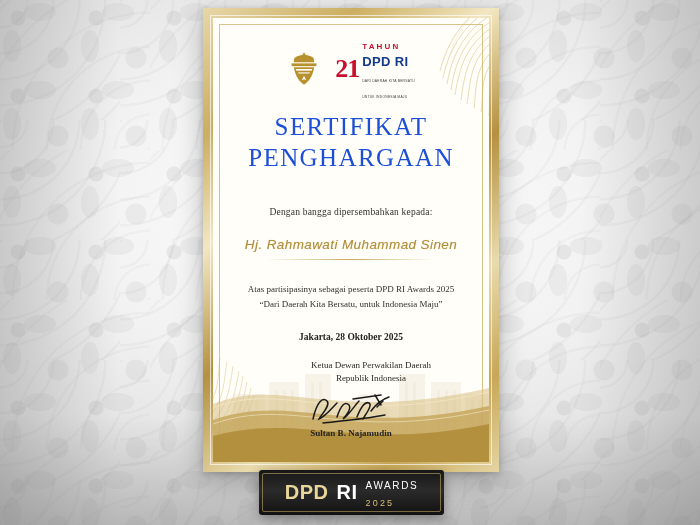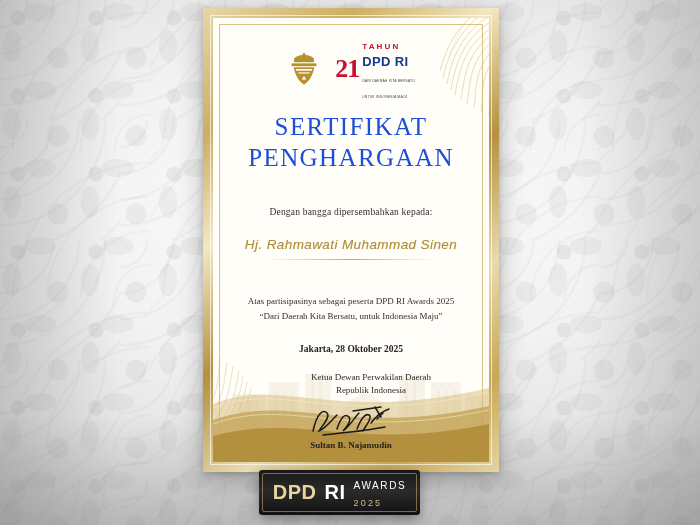--- a/index.html
+++ b/index.html
@@ -206,21 +206,21 @@
     text-shadow: 0 0 1px rgba(176,141,56,0.4);
   }
   .recipient-rule {
     width: 172px;
     height: 1px;
     margin: 7px auto 0 auto;
     background: linear-gradient(to right, rgba(201,170,90,0), #c9aa5a, rgba(201,170,90,0));
   }
 
   .reason {
-    margin-top: 34px;
+    margin-top: 22px;
     font-family: "Liberation Serif", serif;
     font-size: 9px;
     line-height: 1.65;
     color: #33312d;
   }
   .reason .quote { display: block; }
 
   .place-date {
     margin-top: 20px;
     font-family: "Liberation Serif", serif;
@@ -252,21 +252,21 @@
     font-weight: bold;
     font-size: 9px;
     color: #24231f;
   }
 
   
   .plaque {
     position: absolute;
     left: 259px;
     top: 470px;
-    width: 161px;
+    width: 185px;
     height: 45px;
     border-radius: 3px;
     background: linear-gradient(180deg, #171717 0%, #2b2b2b 45%, #111111 100%);
     box-shadow: 0 4px 12px rgba(0,0,0,0.35);
     display: flex;
     align-items: center;
     justify-content: center;
     gap: 8px;
   }
   .plaque-border {

